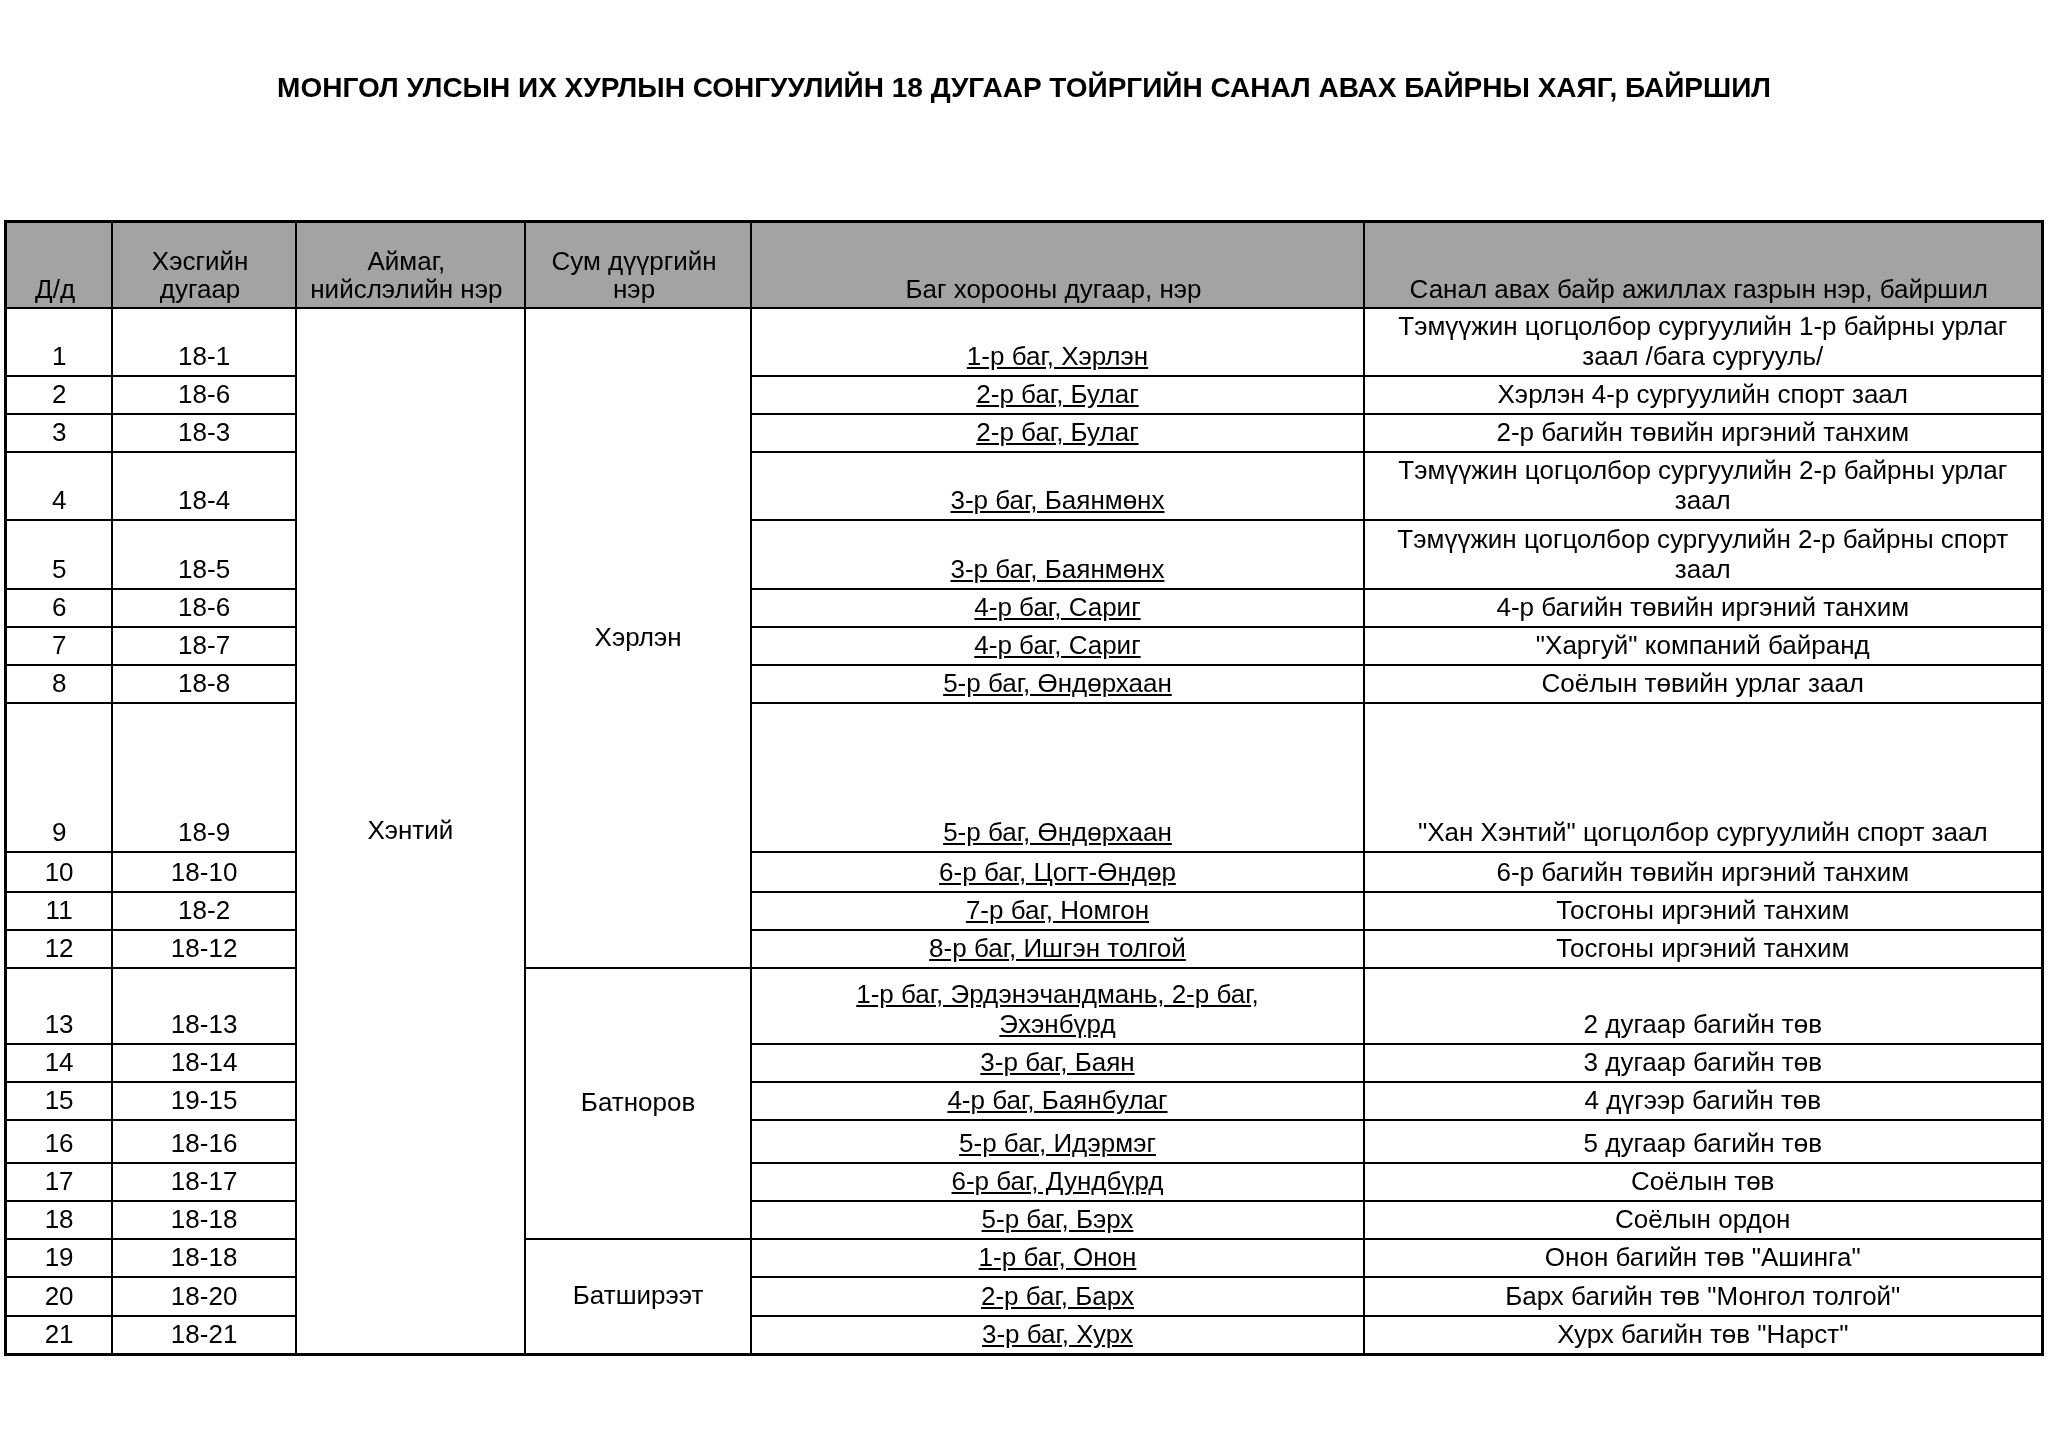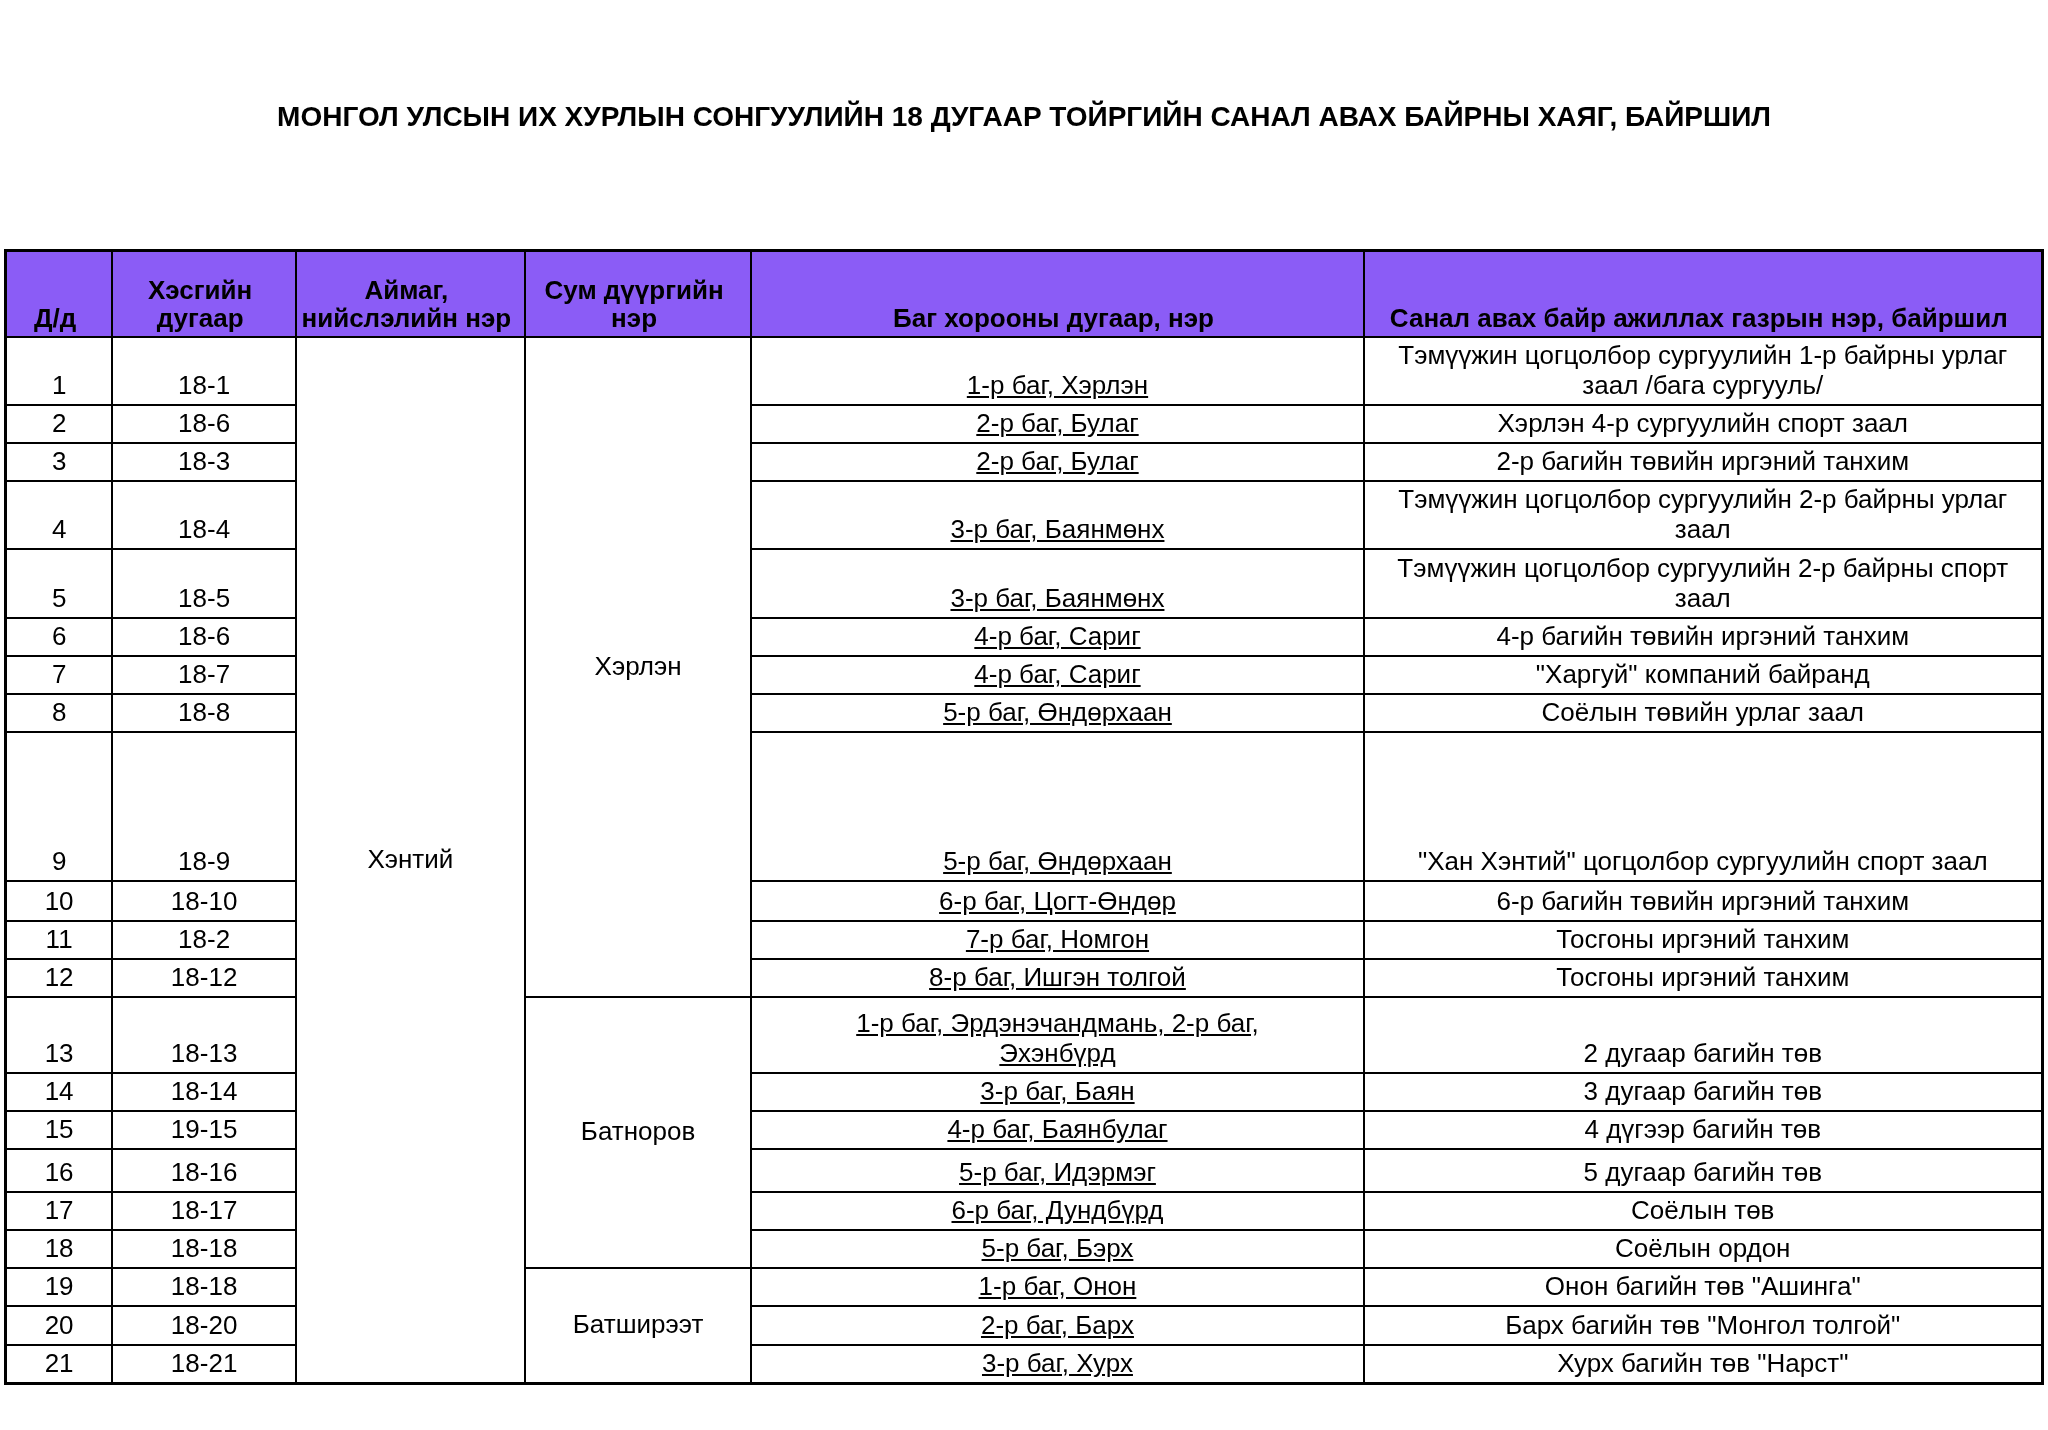--- a/index.html
+++ b/index.html
@@ -8,43 +8,43 @@
     background: #ffffff;
     color: #000000;
     font-family: "Liberation Sans", sans-serif;
     width: 2048px;
   }
   .page {
     width: 2048px;
     position: relative;
   }
   .title {
-    padding-top: 101px;
+    padding-top: 72px;
     margin: 0 40px 0;
     text-align: center;
     font-size: 28px;
     font-weight: bold;
     letter-spacing: 0px;
   }
   table.polling-table {
     border-collapse: collapse;
     table-layout: fixed;
     width: 2040px;
     margin: 116px 4px 0 4px;
     border: 3px solid #000;
   }
   th, td {
     border: 2px solid #000;
     text-align: center;
     overflow: hidden;
     word-wrap: break-word;
   }
   th {
-    background: #8b5cf6;
-    font-weight: bold;
+    background: #a3a3a3;
+    font-weight: normal;
     font-size: 26px;
     line-height: 28px;
     vertical-align: bottom;
     padding: 3px 12px 4px 4px;
   }
   td {
     font-size: 26px;
     line-height: 30px;
     vertical-align: bottom;
     padding: 2px 6px 4px 6px;

